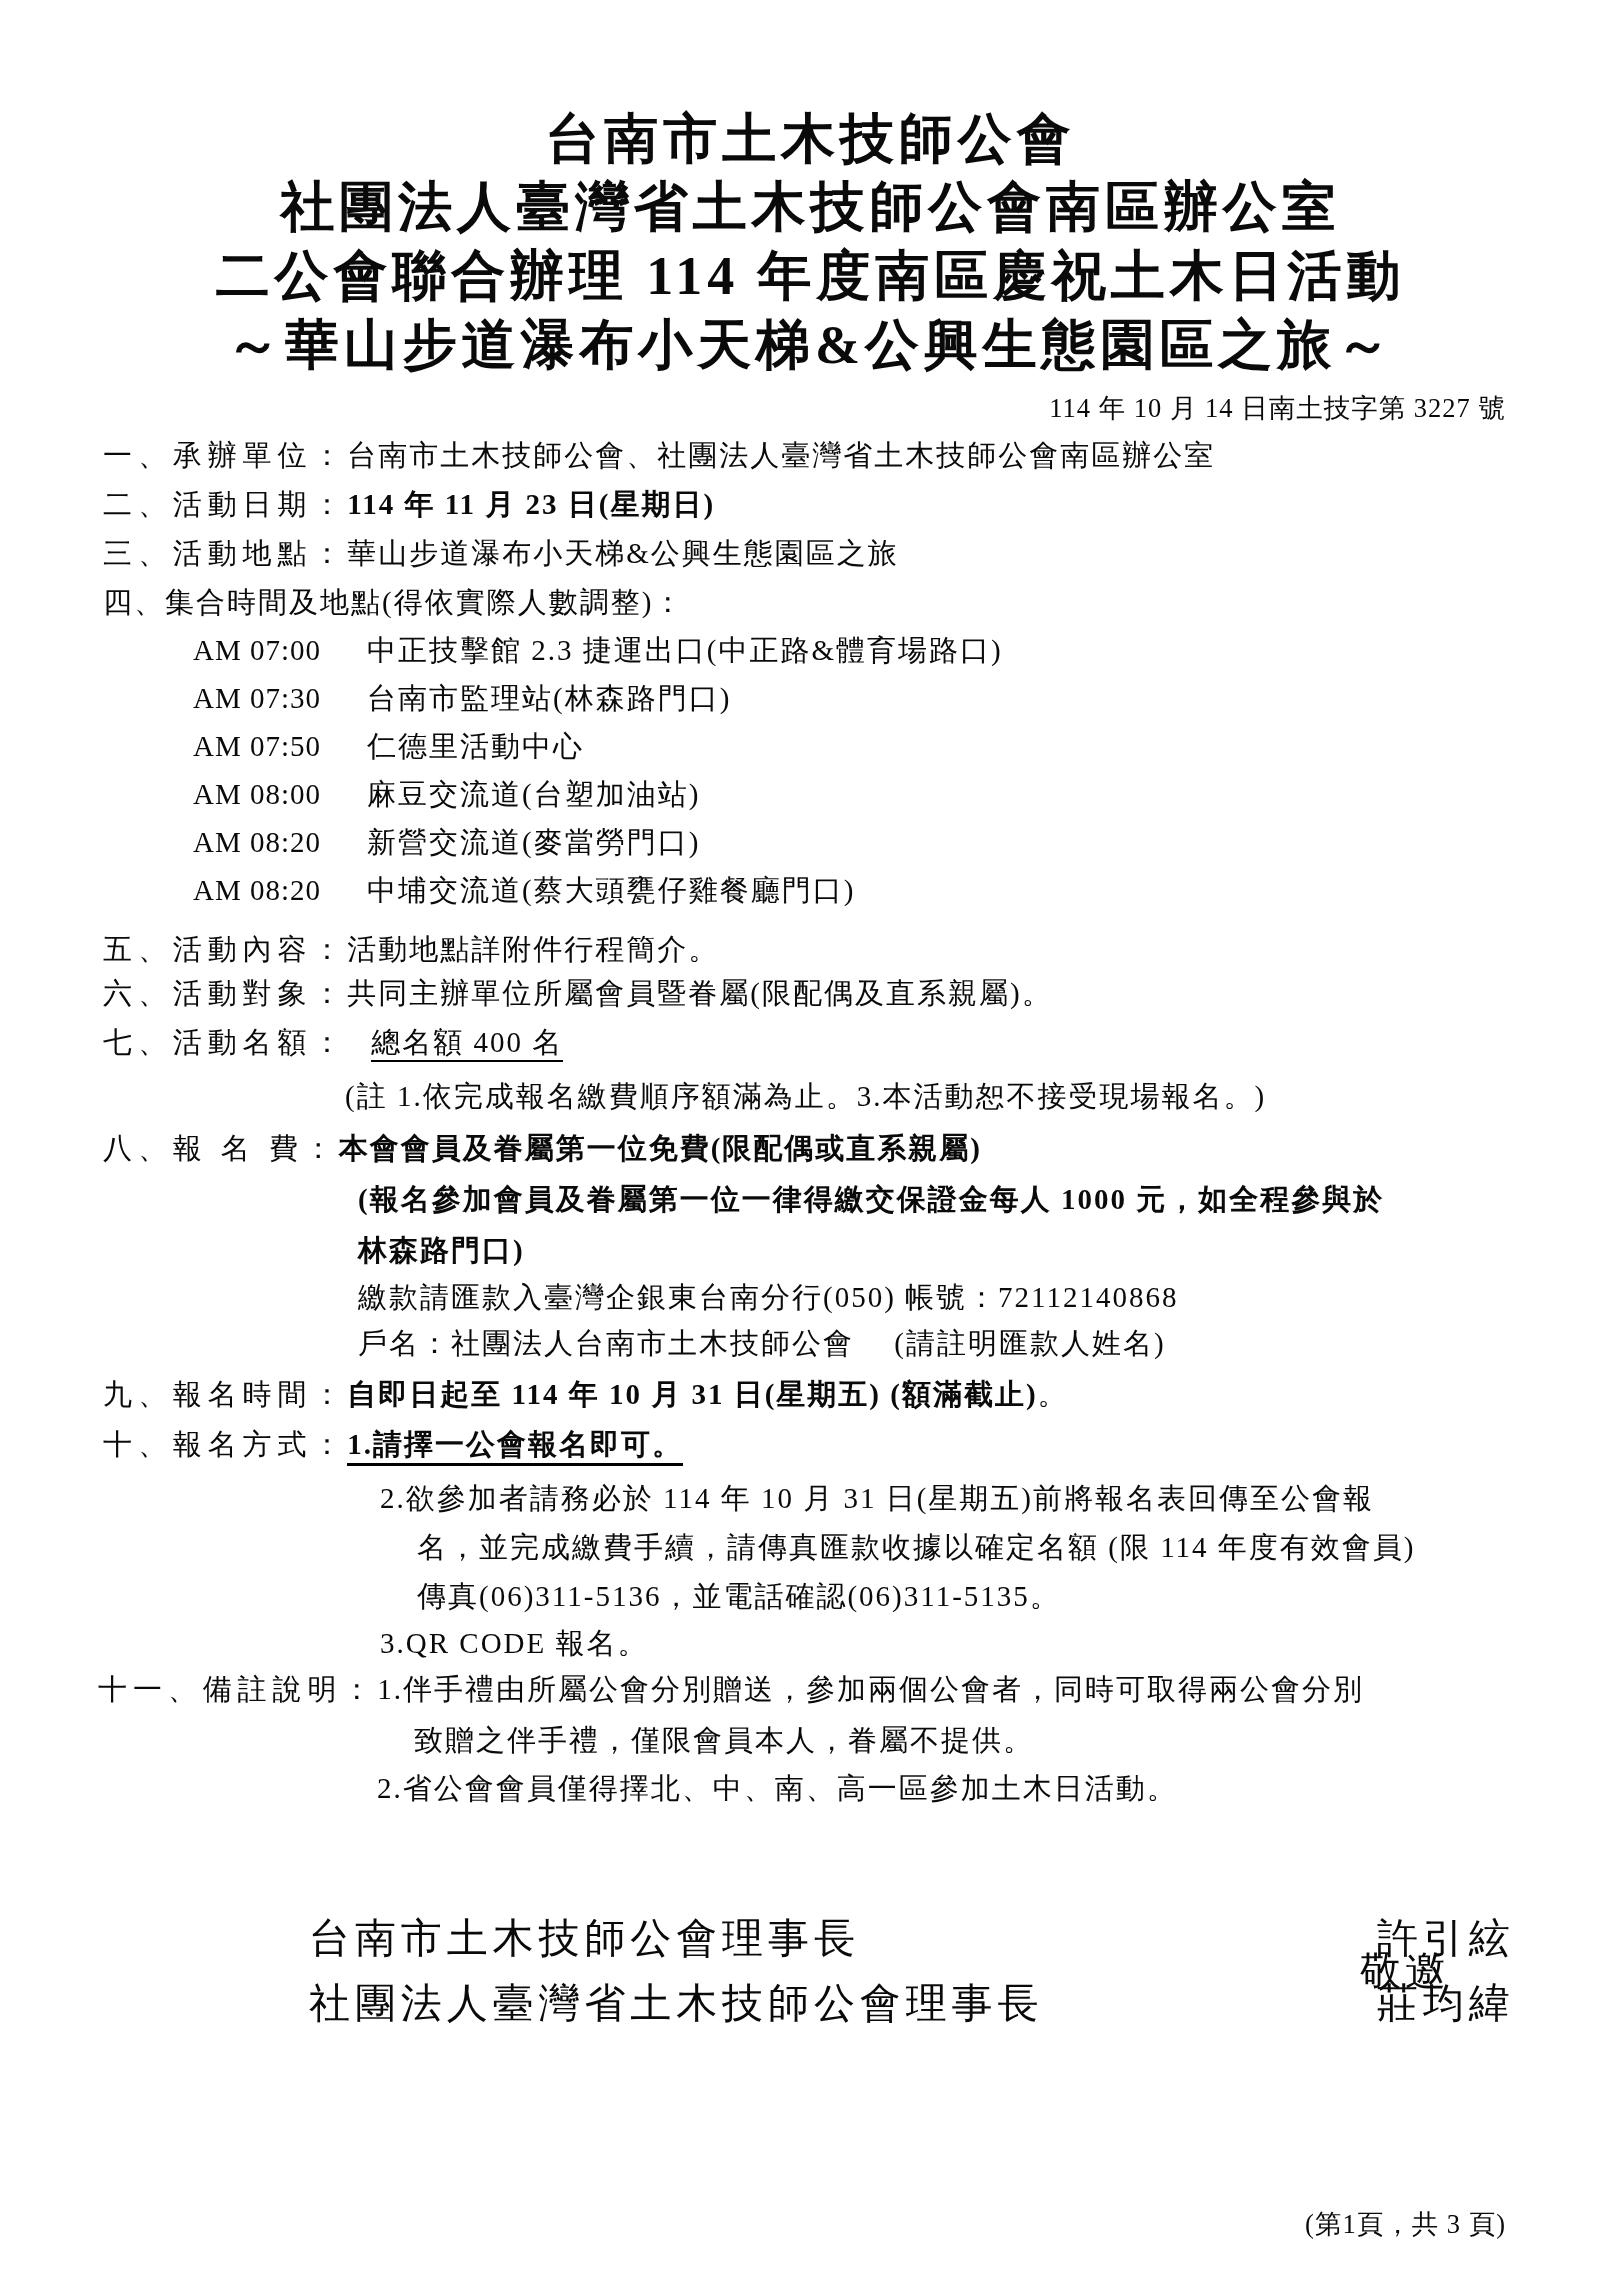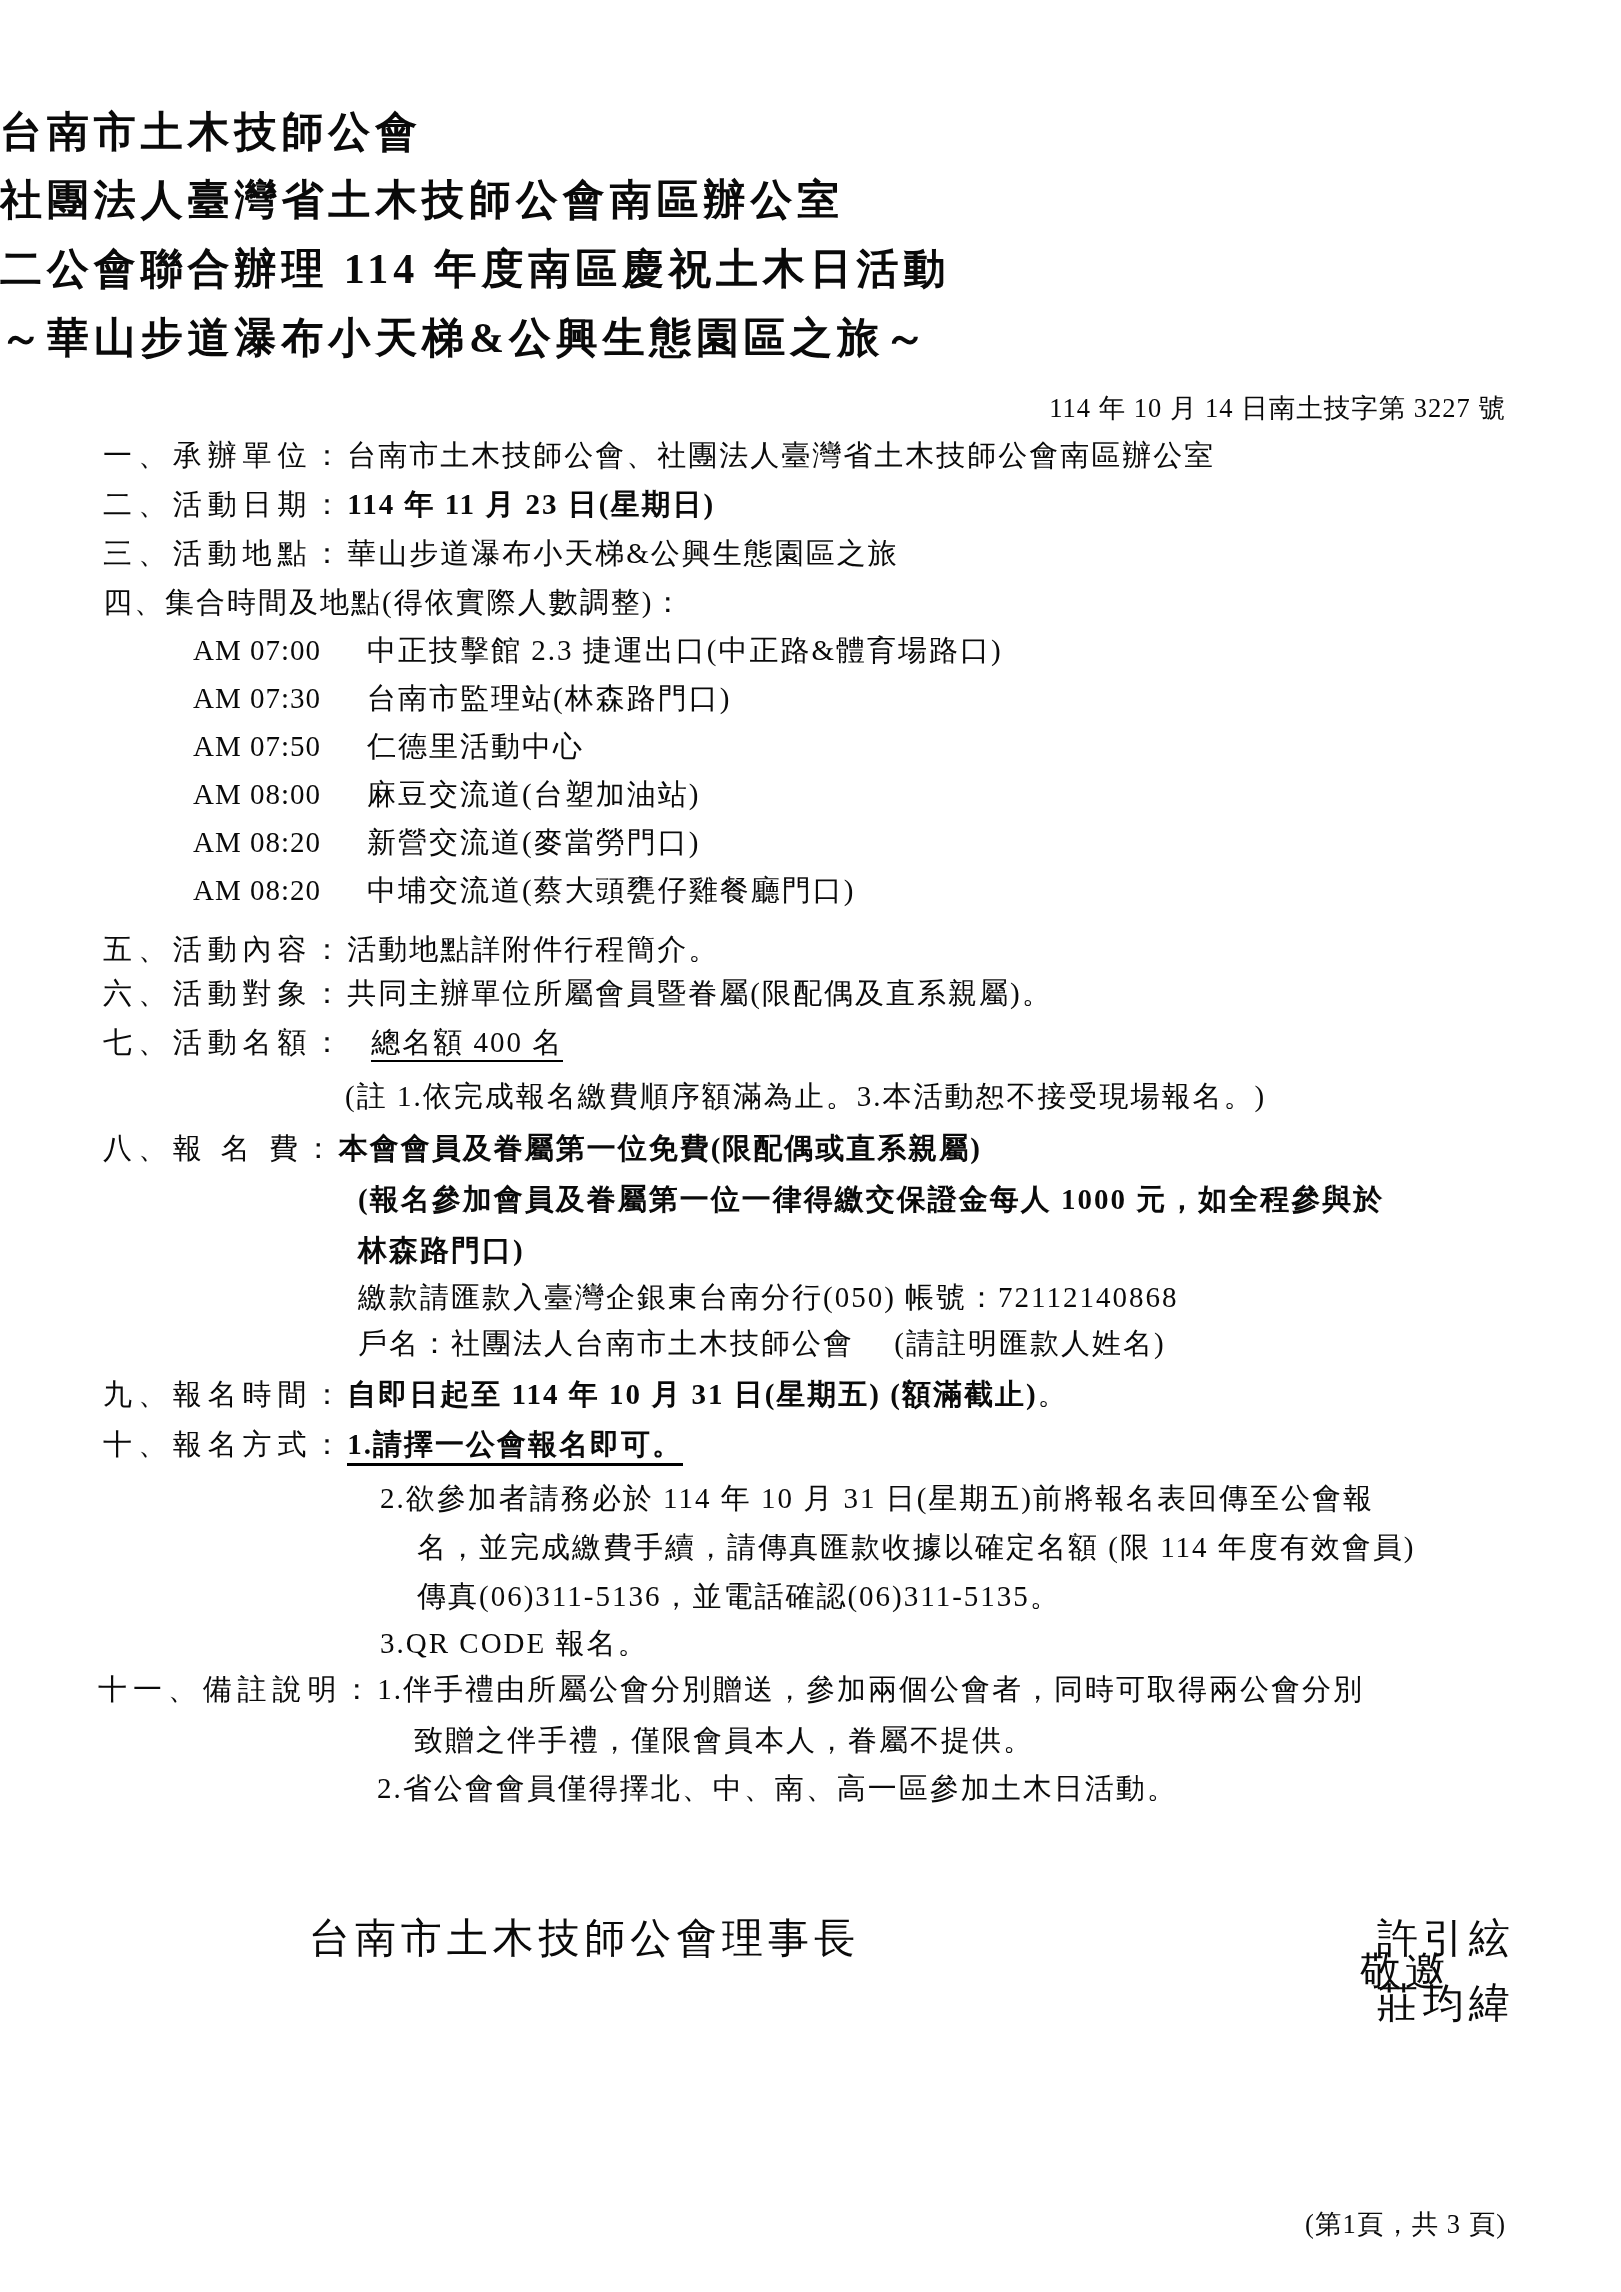--- a/index.html
+++ b/index.html
@@ -20,22 +20,22 @@
     position: absolute;
     white-space: nowrap;
     font-size: 29px;
     line-height: 1.25;
     letter-spacing: 2px;
     color: #0a0a0a;
   }
   .title {
     left: 0;
     right: 0;
-    text-align: left;
-    font-size: 42px;
+    text-align: center;
+    font-size: 54px;
     font-weight: bold;
     letter-spacing: 4.9px;
   }
   .ref {
     left: auto;
     right: 115px;
     font-size: 26.5px;
     letter-spacing: 1px;
   }
   .lbl {
@@ -151,20 +151,21 @@
     <span class="lbl">十一、備註說明：</span><span>1.伴手禮由所屬公會分別贈送，參加兩個公會者，同時可取得兩公會分別</span>
   </div>
   <div class="ln" style="left:414px; top:1722px">致贈之伴手禮，僅限會員本人，眷屬不提供。</div>
   <div class="ln" style="left:377px; top:1770px">2.省公會會員僅得擇北、中、南、高一區參加土木日活動。</div>
 
   <div class="ln sig" style="left:309px; top:1913px">
     <span>台南市土木技師公會理事長</span>
     <span class="sig-name">許引絃</span>
   </div>
   <div class="ln sig" style="left:309px; top:1978px">
+    <span>社團法人臺灣省土木技師公會理事長</span>
     <span class="sig-name">莊均緯</span>
   </div>
   <div class="ln invite" style="left:1360px; top:1946px">敬邀</div>
 
   <div class="ln footer" style="top:2208px">(第1頁，共 3 頁)</div>
 
 </div>
 
 
 </body></html>

